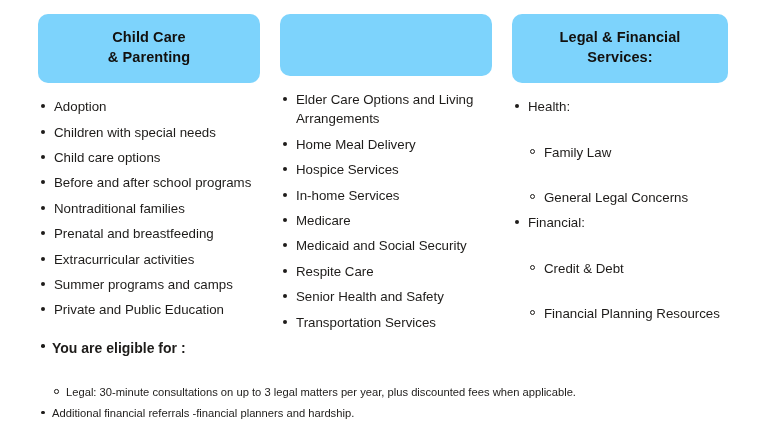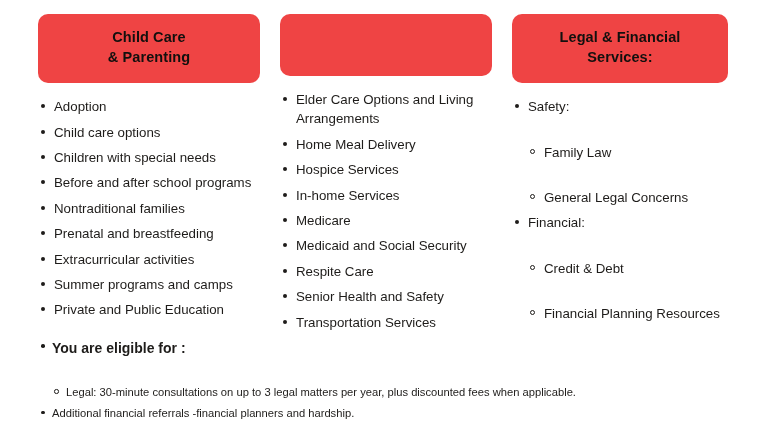--- a/index.html
+++ b/index.html
@@ -28,21 +28,21 @@
   }
   .col {
     flex: 1 1 0;
     min-width: 0;
   }
   .col-1 { max-width: 222px; }
   .col-2 { max-width: 212px; }
   .col-3 { max-width: 216px; }
 
   .card {
-    background: #ef4444;
+    background: #7dd3fc;
     border-radius: 10px;
     padding: 14px 10px 16px 10px;
     text-align: center;
     min-height: 62px;
     box-sizing: border-box;
     display: flex;
     flex-direction: column;
     justify-content: center;
   }
   .card-line {
@@ -145,22 +145,22 @@
 
   <div class="columns">
 
     <div class="col col-1">
       <div class="card">
         <div class="card-line">Child Care</div>
         <div class="card-line">&amp; Parenting</div>
       </div>
       <ul class="lvl1">
         <li>Adoption</li>
+        <li>Children with special needs</li>
         <li>Child care options</li>
-        <li>Children with special needs</li>
         <li>Before and after school programs</li>
         <li>Nontraditional families</li>
         <li>Prenatal and breastfeeding</li>
         <li>Extracurricular activities</li>
         <li>Summer programs and camps</li>
         <li>Private and Public Education</li>
       </ul>
     </div>
 
     <div class="col col-2">
@@ -179,21 +179,21 @@
       </ul>
     </div>
 
     <div class="col col-3">
       <div class="card">
         <div class="card-line">Legal &amp; Financial</div>
         <div class="card-line">Services:</div>
       </div>
       <ul class="lvl1">
         <li>
-          <span>Safety:</span>
+          <span>Health:</span>
           <ul class="lvl2">
             <li>Family Law</li>
             <li>General Legal Concerns</li>
           </ul>
         </li>
         <li>
           <span>Financial:</span>
           <ul class="lvl2">
             <li>Credit &amp; Debt</li>
             <li>Financial Planning Resources</li>

